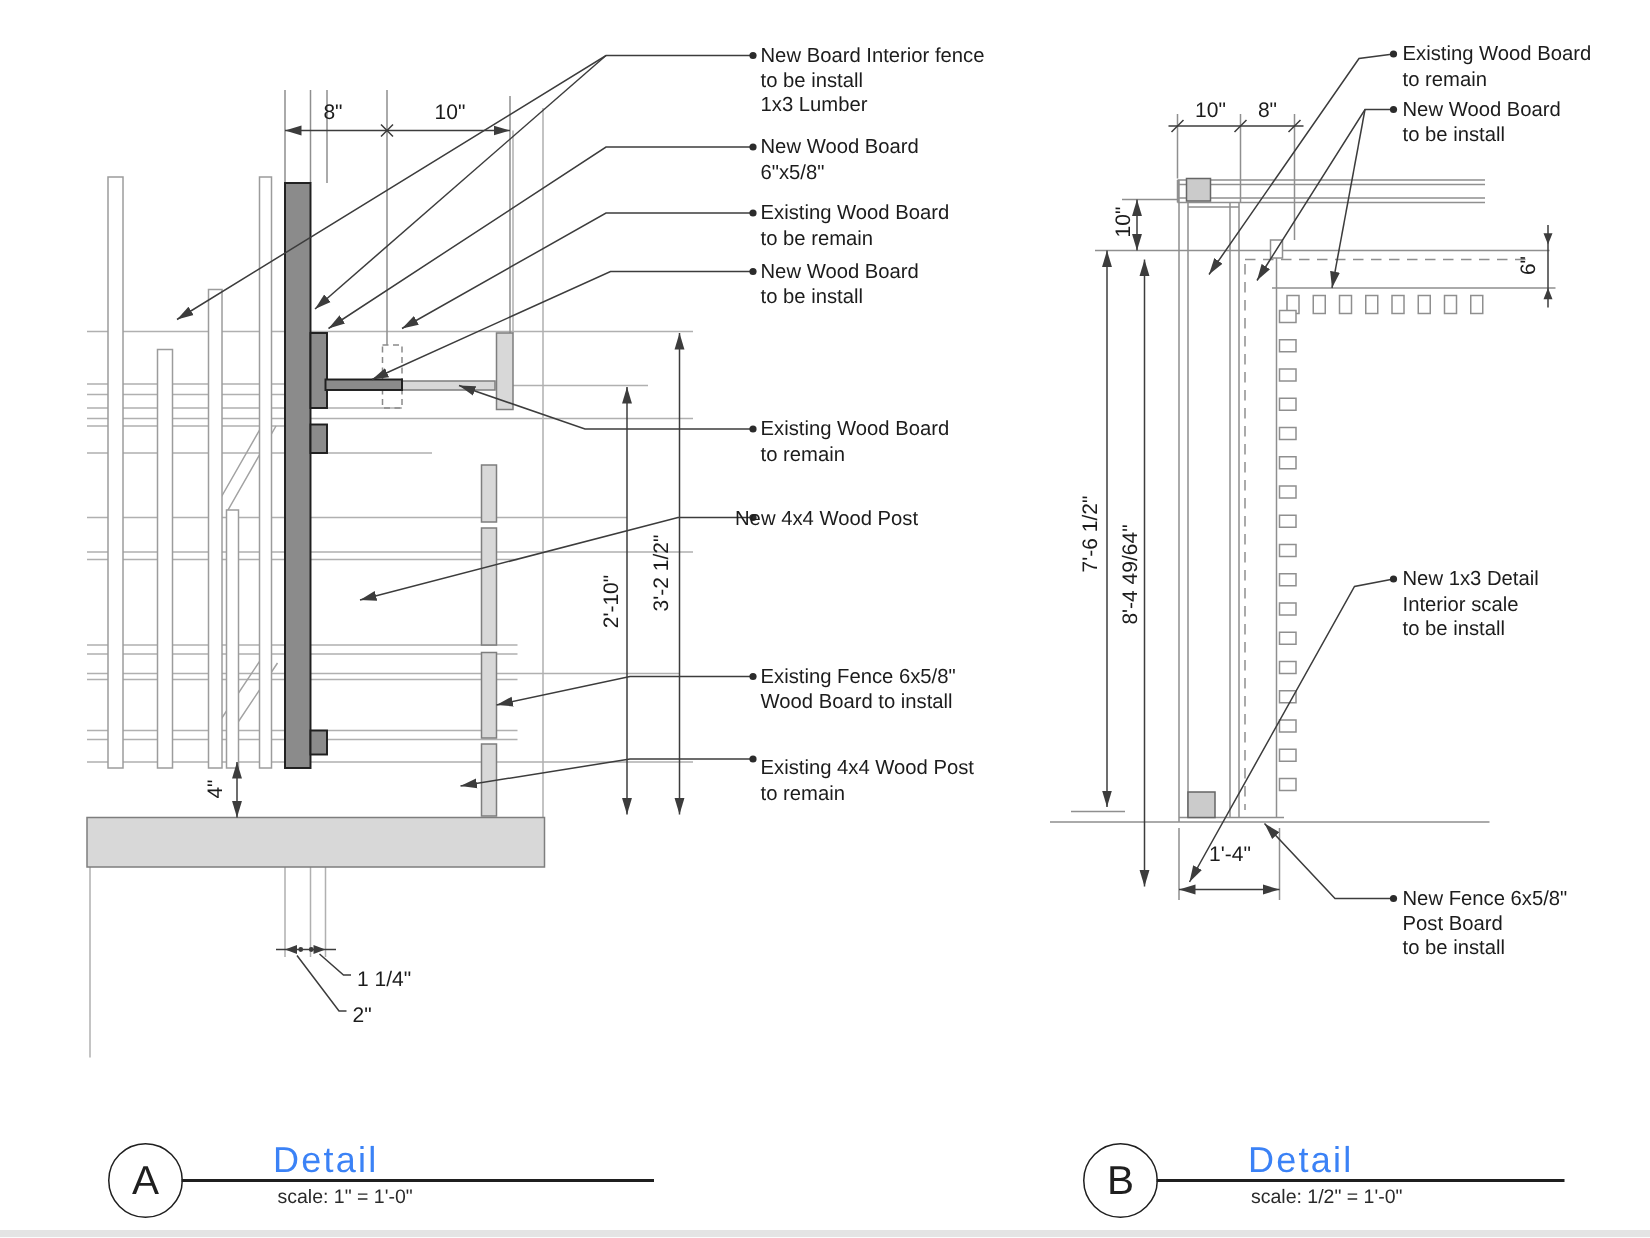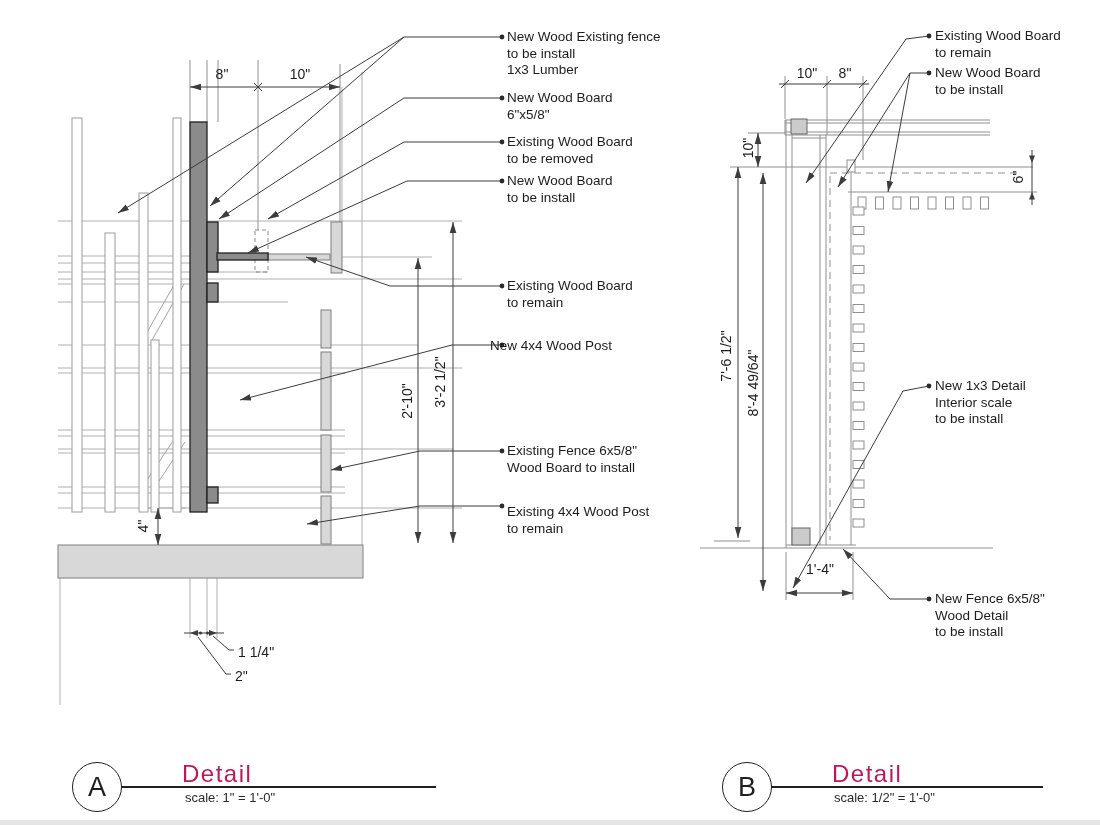--- a/index.html
+++ b/index.html
@@ -6,21 +6,21 @@
   .sheet{position:relative;width:1100px;height:825px;background:#ffffff;overflow:hidden;
          font-family:"Liberation Sans", sans-serif;color:#1d1d1d;}
   .sheet svg{position:absolute;left:0;top:0;}
   .lbl{position:absolute;font-size:13.5px;line-height:16.5px;color:#1c1c1c;white-space:nowrap;}
   .dim{position:absolute;font-size:14px;height:18px;line-height:18px;text-align:center;color:#1c1c1c;white-space:nowrap;}
   .dim.vert{transform:rotate(-90deg);}
   .dim.leftalign{text-align:left;}
   .bubble{position:absolute;width:48px;height:48px;border:1.7px solid #1f1f1f;border-radius:50%;
           display:flex;align-items:center;justify-content:center;font-size:27px;color:#1f1f1f;background:#fff;}
   .tline{position:absolute;height:1.7px;background:#1f1f1f;}
-  .tname{position:absolute;font-size:24px;letter-spacing:1.5px;color:#be185d;text-align:right;}
+  .tname{position:absolute;font-size:24px;letter-spacing:1.5px;color:#3b82f6;text-align:right;}
   .tscale{position:absolute;font-size:13px;color:#2a2a2a;}
   .bottomstrip{position:absolute;left:0;right:0;bottom:0;height:5px;background:#e4e4e4;}
 </style>
 </head>
 <body>
 
 <div class="sheet">
 
   <svg width="1100" height="825" viewBox="0 0 1100 825">
     <defs>
@@ -172,31 +172,31 @@
       <g fill="#2b2b2b" stroke="none">
         <circle cx="929" cy="36" r="2.4"></circle>
           <circle cx="929" cy="73" r="2.4"></circle>
         <circle cx="929" cy="386" r="2.4"></circle>
           <circle cx="929" cy="599" r="2.4"></circle>
       </g>
     </g>
   </svg>
 
   <div class="lbl" style="left:507px;top:29px">
-    <div>New Wood Existing fence</div>
+    <div>New Board Interior fence</div>
     <div>to be install</div>
     <div>1x3 Lumber</div>
   </div>
   <div class="lbl" style="left:507px;top:90px">
     <div>New Wood Board</div>
     <div>6"x5/8"</div>
   </div>
   <div class="lbl" style="left:507px;top:134px">
     <div>Existing Wood Board</div>
-    <div>to be removed</div>
+    <div>to be remain</div>
   </div>
   <div class="lbl" style="left:507px;top:173px">
     <div>New Wood Board</div>
     <div>to be install</div>
   </div>
   <div class="lbl" style="left:507px;top:278px">
     <div>Existing Wood Board</div>
     <div>to remain</div>
   </div>
   <div class="lbl" style="left:490px;top:338px">
@@ -219,21 +219,21 @@
     <div>New Wood Board</div>
     <div>to be install</div>
   </div>
   <div class="lbl" style="left:935px;top:378px">
     <div>New 1x3 Detail</div>
     <div>Interior scale</div>
     <div>to be install</div>
   </div>
   <div class="lbl" style="left:935px;top:591px">
     <div>New Fence 6x5/8"</div>
-    <div>Wood Detail</div>
+    <div>Post Board</div>
     <div>to be install</div>
   </div>
 
   <div class="dim" style="left:197px;top:65px;width:50px">8"</div>
   <div class="dim" style="left:275px;top:65px;width:50px">10"</div>
   <div class="dim vert" style="left:367px;top:392px;width:80px">2'-10"</div>
   <div class="dim vert" style="left:395px;top:373px;width:90px">3'-2 1/2"</div>
   <div class="dim vert" style="left:123px;top:517px;width:40px">4"</div>
   <div class="dim leftalign" style="left:238px;top:643px;width:70px">1 1/4"</div>
   <div class="dim leftalign" style="left:235px;top:667px;width:40px">2"</div>

